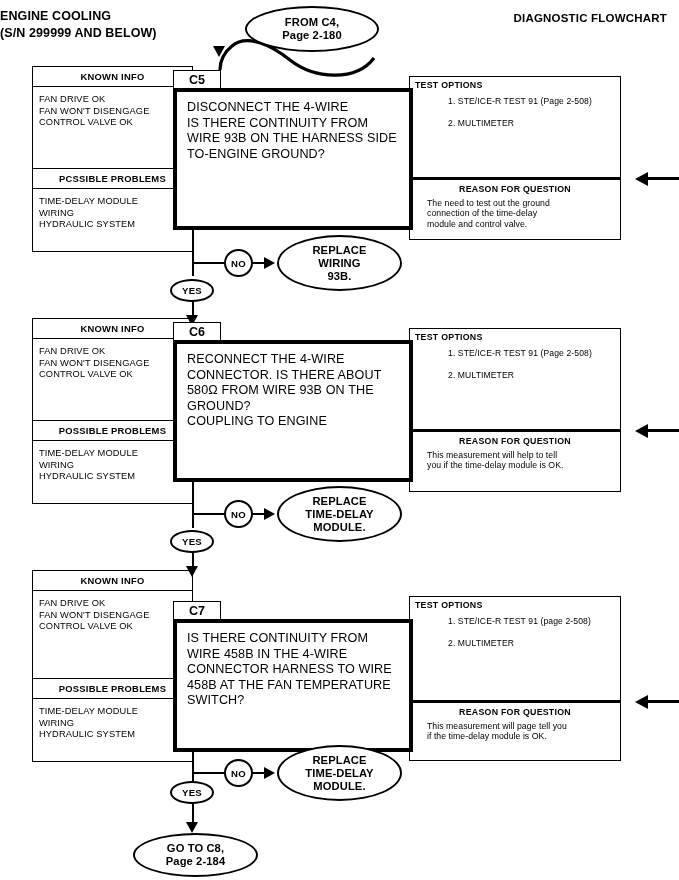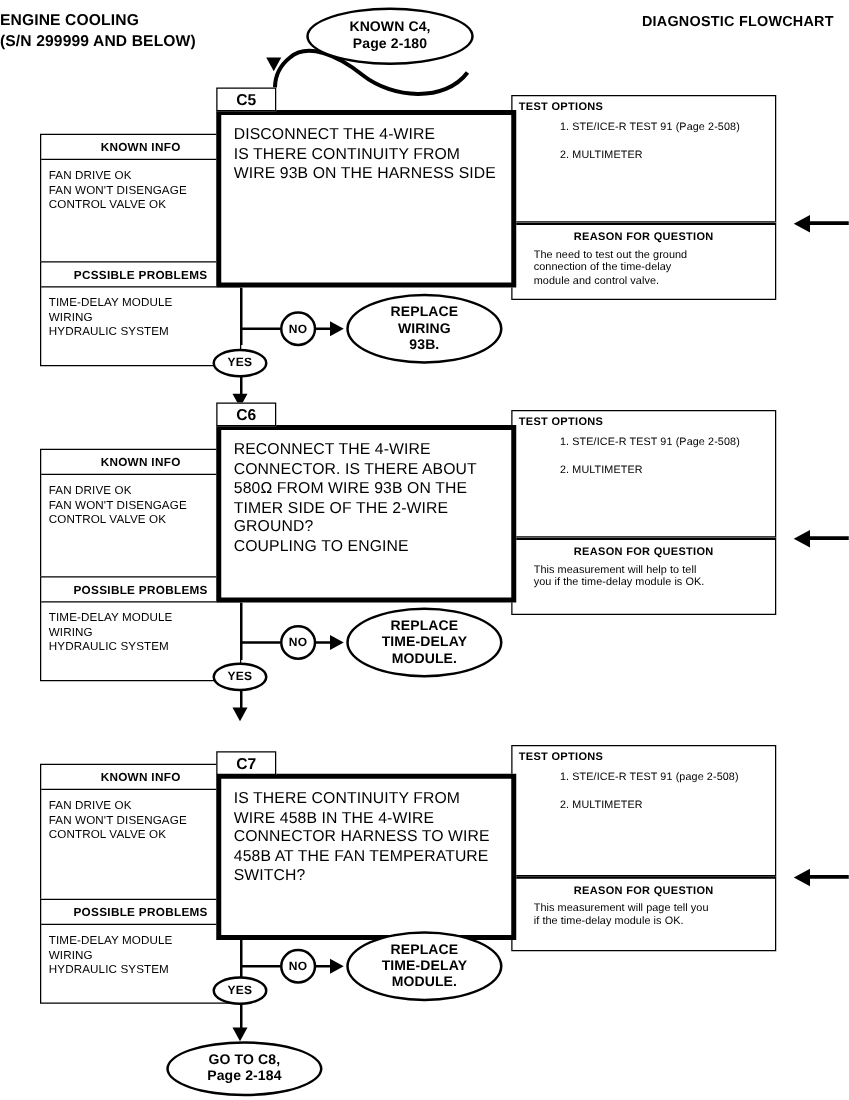--- a/index.html
+++ b/index.html
@@ -42,21 +42,20 @@
   }
 
   
   .sidepanel {
     position: absolute;
     left: 32px;
     width: 161px;
     border: 1.4px solid #000;
     background: #fff;
     box-sizing: border-box;
-    margin-top: 41px;
   }
   .sp-title {
     text-align: center;
     font-size: 9.4px;
     font-weight: bold;
     letter-spacing: 0.25px;
     padding: 4px 0 4px 0;
     border-bottom: 1.4px solid #000;
     box-sizing: border-box;
   }
@@ -237,21 +236,21 @@
 <div class="page">
 
   <div class="hdr-left">
     <div>ENGINE COOLING</div>
     <div>(S/N 299999 AND BELOW)</div>
   </div>
   <div class="hdr-right">DIAGNOSTIC FLOWCHART</div>
 
   <div class="oval" style="left:245px; top:6px; width:134px; height:46px;">
     <div class="oval-txt">
-      <div>KNOWN C4,</div>
+      <div>FROM C4,</div>
       <div>Page 2-180</div>
     </div>
   </div>
 
   <svg class="curve" style="left:178px; top:24px;" width="200" height="55" viewBox="0 0 200 55">
     <path d="M 196 34 C 178 58, 136 55, 112 36 C 92 20, 68 10, 54 22 C 44 30, 42 38, 42 46" stroke="#000" stroke-width="3.2" fill="none"></path>
   </svg>
   <div class="arrow-down" style="left:213px; top:46px;"></div>
 
   <div class="sidepanel" style="top:66px;">
@@ -271,20 +270,21 @@
     </div>
   </div>
 
   <div class="steptab" style="left:173px; top:70px;">C5</div>
 
   <div class="qbox" style="left:173px; top:88px; width:240px; height:142px;">
     <div class="qtext">
       <div>DISCONNECT THE 4-WIRE</div>
       <div>IS THERE CONTINUITY FROM</div>
       <div>WIRE 93B ON THE HARNESS SIDE</div>
+      <div>TO-ENGINE GROUND?</div>
     </div>
   </div>
 
   <div class="tpanel" style="left:409px; top:76px; width:212px; height:102px;">
     <div class="tp-title">TEST OPTIONS</div>
     <div class="tp-opts">
       <div>1. STE/ICE-R TEST 91 (Page 2-508)</div>
       <div class="opt2">2. MULTIMETER</div>
     </div>
   </div>
@@ -336,21 +336,20 @@
     </div>
   </div>
 
   <div class="steptab" style="left:173px; top:322px;">C6</div>
 
   <div class="qbox" style="left:173px; top:340px; width:240px; height:142px;">
     <div class="qtext">
       <div>RECONNECT THE 4-WIRE</div>
       <div>CONNECTOR. IS THERE ABOUT</div>
       <div>580Ω FROM WIRE 93B ON THE</div>
-      <div>TIMER SIDE  OF THE 2-WIRE</div>
       <div>GROUND?</div>
       <div>COUPLING TO ENGINE</div>
     </div>
   </div>
 
   <div class="tpanel" style="left:409px; top:328px; width:212px; height:102px;">
     <div class="tp-title">TEST OPTIONS</div>
     <div class="tp-opts">
       <div>1. STE/ICE-R TEST 91 (Page 2-508)</div>
       <div class="opt2">2. MULTIMETER</div>

